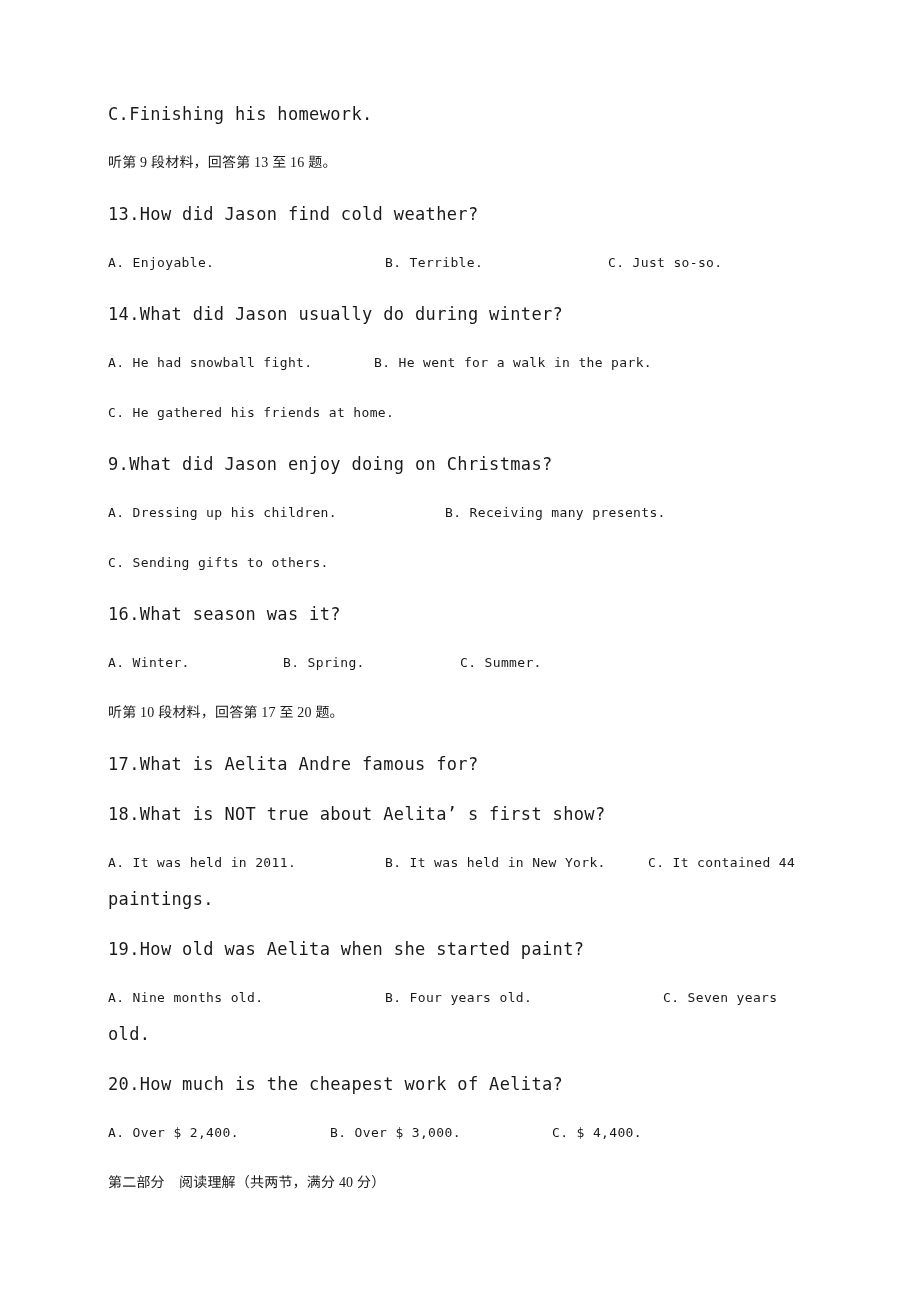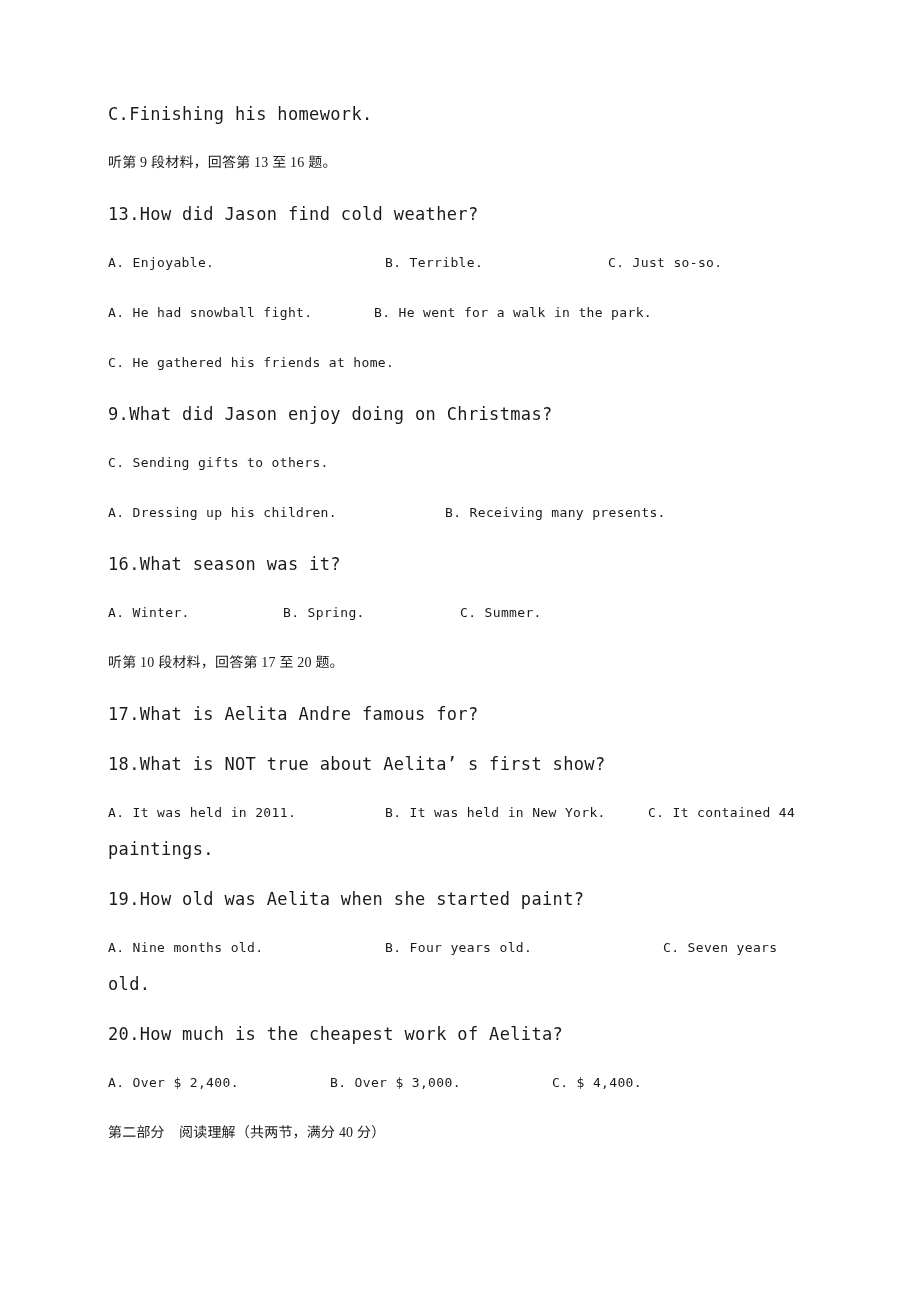--- a/index.html
+++ b/index.html
@@ -87,35 +87,36 @@
 
     <div class="section-head blk cn">听第 9 段材料，回答第 13 至 16 题。</div>
 
     <div class="qline blk">13.How did Jason find cold weather?</div>
     <div class="optrow blk">
       <span class="opt" style="left:0px">A. Enjoyable.</span>
       <span class="opt" style="left:277px">B. Terrible.</span>
       <span class="opt" style="left:500px">C. Just so-so.</span>
     </div>
 
+    <div class="qline blk">14.What did Jason usually do during winter?</div>
     <div class="optrow blk">
       <span class="opt" style="left:0px">A. He had snowball fight.</span>
       <span class="opt" style="left:266px">B. He went for a walk in the park.</span>
     </div>
     <div class="optrow blk">
       <span class="opt" style="left:0px">C. He gathered his friends at home.</span>
     </div>
 
     <div class="qline blk">9.What did Jason enjoy doing on Christmas?</div>
     <div class="optrow blk">
-      <span class="opt" style="left:0px">C. Sending gifts to others.</span>
+      <span class="opt" style="left:0px">A. Dressing up his children.</span>
+      <span class="opt" style="left:337px">B. Receiving many presents.</span>
     </div>
     <div class="optrow blk">
-      <span class="opt" style="left:0px">A. Dressing up his children.</span>
-      <span class="opt" style="left:337px">B. Receiving many presents.</span>
+      <span class="opt" style="left:0px">C. Sending gifts to others.</span>
     </div>
 
     <div class="qline blk">16.What season was it?</div>
     <div class="optrow blk">
       <span class="opt" style="left:0px">A. Winter.</span>
       <span class="opt" style="left:175px">B. Spring.</span>
       <span class="opt" style="left:352px">C. Summer.</span>
     </div>
 
     <div class="section-head blk cn">听第 10 段材料，回答第 17 至 20 题。</div>

